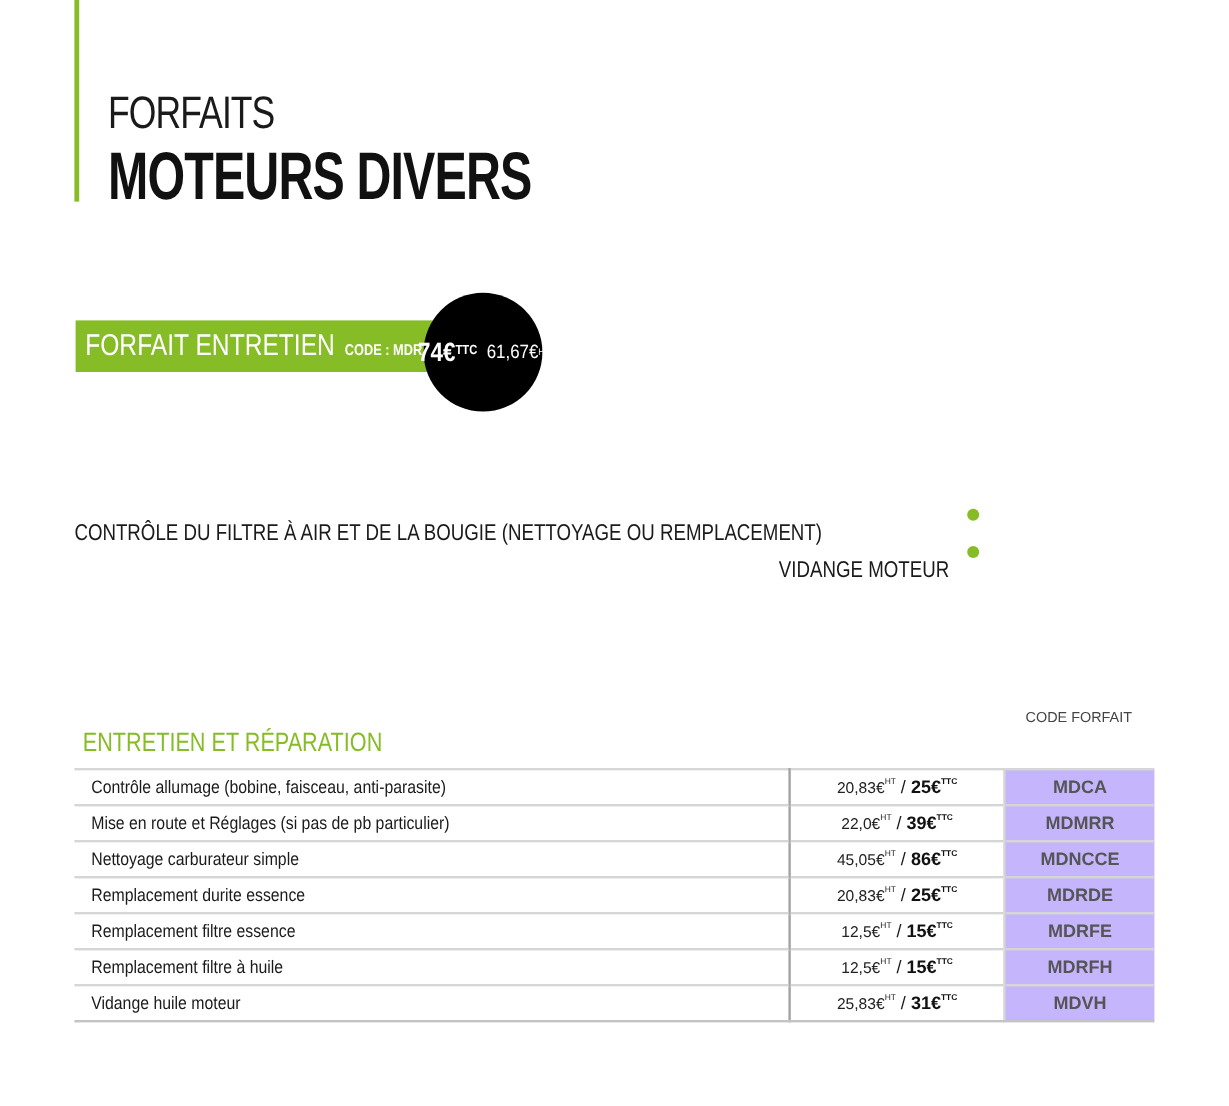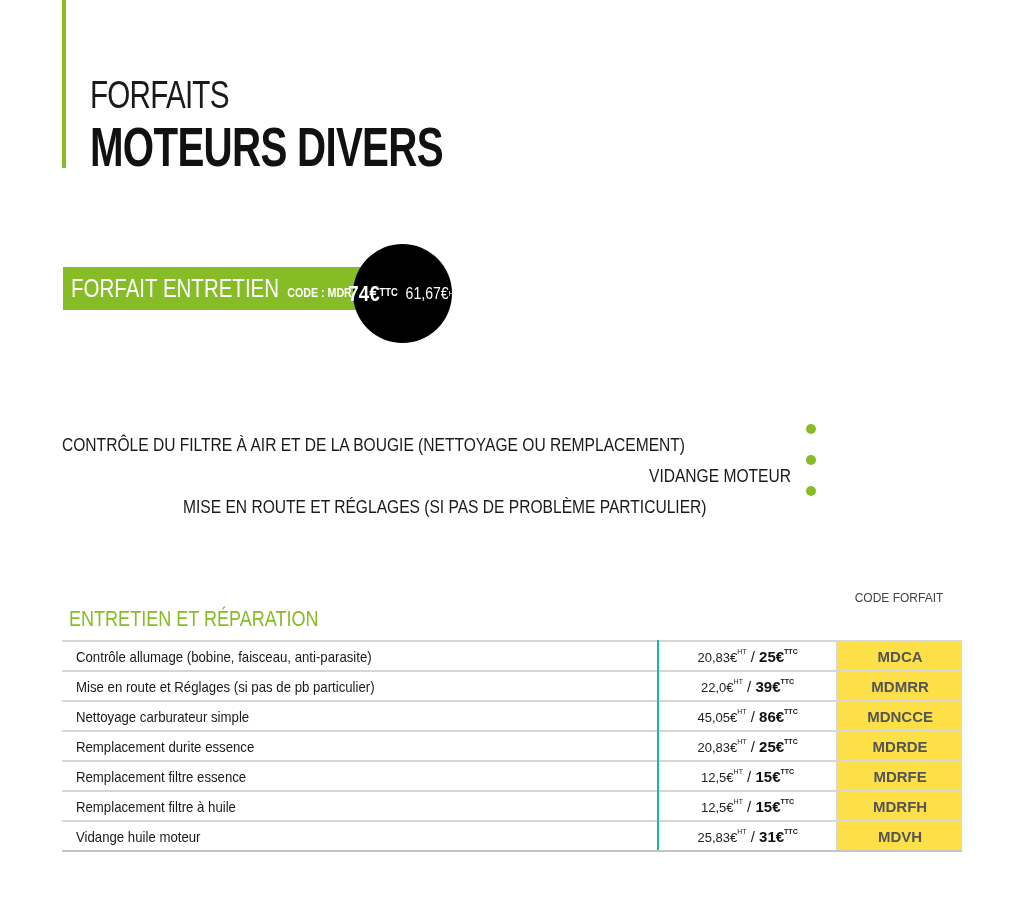--- a/index.html
+++ b/index.html
@@ -25,27 +25,27 @@
   .bullets li { display:flex; align-items:flex-end; height:31px;flex-direction:column; }
   .bullet-dot { width:10px; height:10px; border-radius:50%; background:#86bc25; margin-right:6px; flex-shrink:0; }
   .bullet-text { font-size:19px; white-space:nowrap; transform:scaleX(0.82); transform-origin:left center; color:#1a1a1a; }
   .section-title { position:absolute; left:69px; top:606px; font-size:22px; color:#86bc25; white-space:nowrap;
                    transform:scaleX(0.82); transform-origin:left top; }
   .code-header { position:absolute; left:836px; width:126px; top:591px; text-align:center; font-size:12px;
                  font-weight:400; color:#444; }
   table.services { position:absolute; left:62px; top:640px; width:900px; border-collapse:collapse; }
   table.services td { height:28px; padding:0; border-top:2px solid #d6d6d6; font-size:15px; }
   table.services tr:last-child td { border-bottom:2px solid #c4c4c4; }
-  td.svc-name { width:590px; padding-left:14px !important; border-right:2px solid #14b8a6; }
+  td.svc-name { width:590px; padding-left:14px !important; border-right:2px solid #a3a3a3; }
   td.svc-name span { display:inline-block; transform:scaleX(0.88); transform-origin:left center; white-space:nowrap; }
   td.svc-price { width:180px; text-align:center; border-right:2px solid #d6d6d6; white-space:nowrap; }
   .ht { font-size:13px; color:#222; }
   .ht sup, .ttc sup { font-size:7px; vertical-align:top; }
   .ttc { font-size:15px; font-weight:700; color:#111; }
-  td.svc-code { width:126px; background:#fde047; text-align:center; font-size:12px; font-weight:700; color:#555;margin-left:14px; }
+  td.svc-code { width:126px; background:#c4b5fd; text-align:center; font-size:12px; font-weight:700; color:#555;margin-left:14px; }
 </style>
 </head>
 <body>
 
 <div class="accent-bar"></div>
 <div class="title-small">FORFAITS</div>
 <div class="title-big">MOTEURS DIVERS</div>
 
 <div class="forfait-band">
   <div class="forfait-label">
@@ -60,24 +60,20 @@
 </div>
 
 <ul class="bullets">
   <li>
       <span class="bullet-dot"></span>
       <span class="bullet-text">CONTRÔLE DU FILTRE À AIR ET DE LA BOUGIE (NETTOYAGE OU REMPLACEMENT)</span>
     </li>
   <li>
       <span class="bullet-dot"></span>
       <span class="bullet-text">VIDANGE MOTEUR</span>
-    </li>
-  <li>
-      <span class="bullet-dot"></span>
-      <span class="bullet-text">MISE EN ROUTE ET RÉGLAGES (SI PAS DE PROBLÈME PARTICULIER)</span>
     </li>
 </ul>
 
 <div class="section-title">ENTRETIEN ET RÉPARATION</div>
 <div class="code-header">CODE FORFAIT</div>
 
 <table class="services">
   <tbody id="rows">
       <tr>
         <td class="svc-name"><span>Contrôle allumage (bobine, faisceau, anti-parasite)</span></td>

